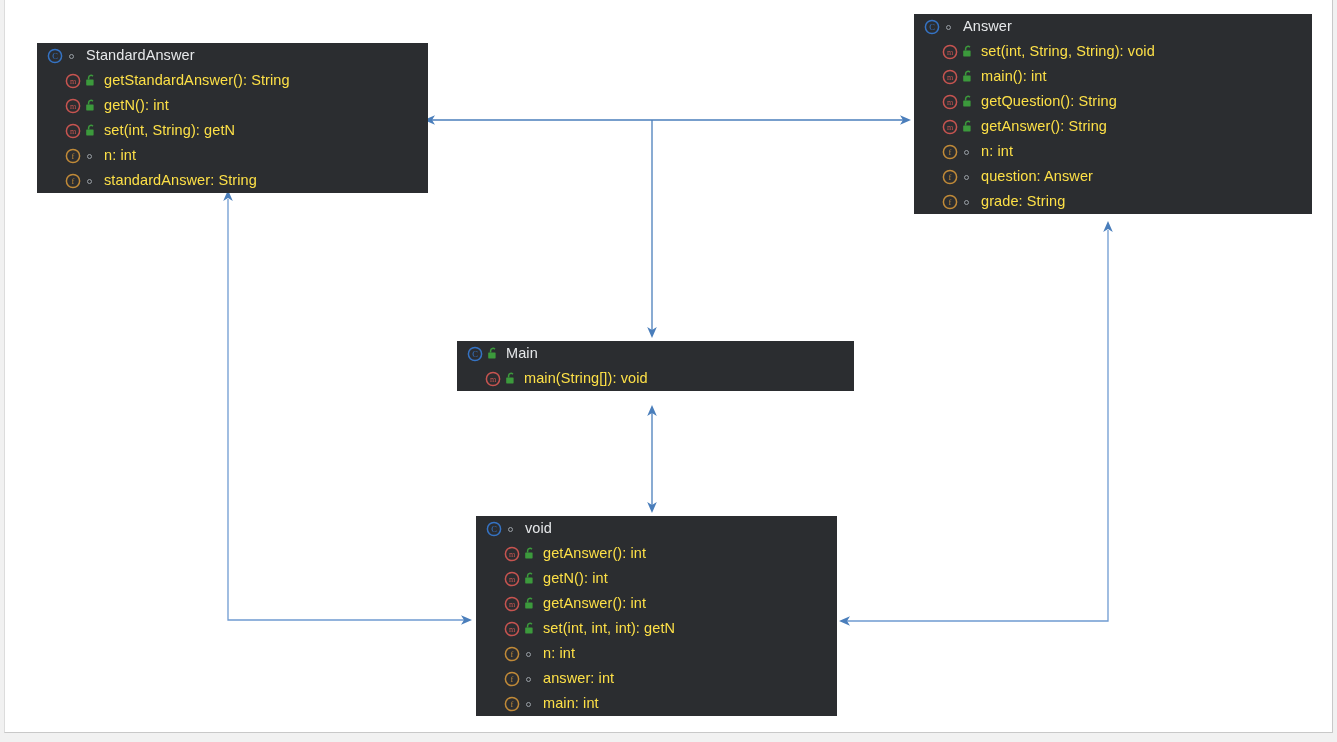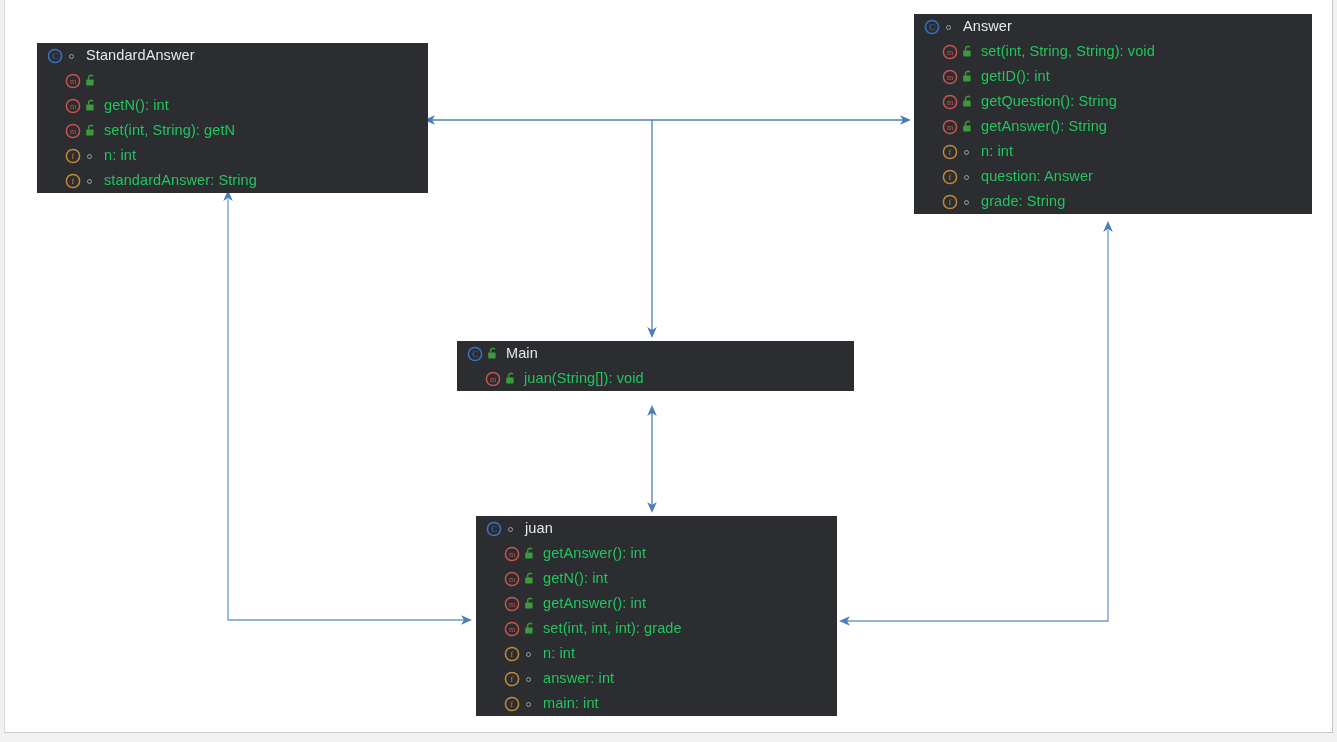--- a/index.html
+++ b/index.html
@@ -53,21 +53,21 @@
     font-size: 14.5px;
     line-height: 25px;
   }
   .uml-row.title-row {
     padding-left: 10px;
   }
   .uml-row.member-row {
     padding-left: 28px;
   }
   .row-label {
-    color: #22c55e;
+    color: #fde047;
     letter-spacing: 0.1px;
   }
   .title-row .row-label {
     color: #e6e8ea;
     text-align: right;
   }
 
   
   .ico {
     flex: 0 0 auto;
@@ -167,20 +167,21 @@
                 <circle cx="8" cy="8" r="6.6" fill="none" stroke="#c75450" stroke-width="1.5"></circle>
                 <text x="8" y="11.2" text-anchor="middle" font-family="Liberation Serif, serif" font-size="8" fill="#c75450">m</text>
               </svg>
             </span>
             <span class="vis">
               <svg width="14" height="16" viewBox="0 0 14 16">
                 <path d="M4.6 6.4 V4.6 a2.4 2.4 0 0 1 4.3 -1.3" fill="none" stroke="#3c9a3c" stroke-width="1.5"></path>
                 <rect x="2.2" y="6.4" width="7.4" height="6" rx="0.6" fill="#3c9a3c"></rect>
               </svg>
             </span>
+            <span class="row-label">getStandardAnswer(): String</span>
           </div>
           <div class="uml-row member-row">
             <span class="ico">
               <svg width="16" height="16" viewBox="0 0 16 16">
                 <circle cx="8" cy="8" r="6.6" fill="none" stroke="#c75450" stroke-width="1.5"></circle>
                 <text x="8" y="11.2" text-anchor="middle" font-family="Liberation Serif, serif" font-size="8" fill="#c75450">m</text>
               </svg>
             </span>
             <span class="vis">
               <svg width="14" height="16" viewBox="0 0 14 16">
@@ -258,21 +259,21 @@
                 <circle cx="8" cy="8" r="6.6" fill="none" stroke="#c75450" stroke-width="1.5"></circle>
                 <text x="8" y="11.2" text-anchor="middle" font-family="Liberation Serif, serif" font-size="8" fill="#c75450">m</text>
               </svg>
             </span>
             <span class="vis">
               <svg width="14" height="16" viewBox="0 0 14 16">
                 <path d="M4.6 6.4 V4.6 a2.4 2.4 0 0 1 4.3 -1.3" fill="none" stroke="#3c9a3c" stroke-width="1.5"></path>
                 <rect x="2.2" y="6.4" width="7.4" height="6" rx="0.6" fill="#3c9a3c"></rect>
               </svg>
             </span>
-            <span class="row-label">getID(): int</span>
+            <span class="row-label">main(): int</span>
           </div>
           <div class="uml-row member-row">
             <span class="ico">
               <svg width="16" height="16" viewBox="0 0 16 16">
                 <circle cx="8" cy="8" r="6.6" fill="none" stroke="#c75450" stroke-width="1.5"></circle>
                 <text x="8" y="11.2" text-anchor="middle" font-family="Liberation Serif, serif" font-size="8" fill="#c75450">m</text>
               </svg>
             </span>
             <span class="vis">
               <svg width="14" height="16" viewBox="0 0 14 16">
@@ -350,33 +351,33 @@
                 <circle cx="8" cy="8" r="6.6" fill="none" stroke="#c75450" stroke-width="1.5"></circle>
                 <text x="8" y="11.2" text-anchor="middle" font-family="Liberation Serif, serif" font-size="8" fill="#c75450">m</text>
               </svg>
             </span>
             <span class="vis">
               <svg width="14" height="16" viewBox="0 0 14 16">
                 <path d="M4.6 6.4 V4.6 a2.4 2.4 0 0 1 4.3 -1.3" fill="none" stroke="#3c9a3c" stroke-width="1.5"></path>
                 <rect x="2.2" y="6.4" width="7.4" height="6" rx="0.6" fill="#3c9a3c"></rect>
               </svg>
             </span>
-            <span class="row-label">juan(String[]): void</span>
+            <span class="row-label">main(String[]): void</span>
           </div>
         </div>
         <div class="uml-class" style="left: 471px; top: 516px; width: 361px;">
           <div class="uml-row title-row">
             <span class="ico">
               <svg width="16" height="16" viewBox="0 0 16 16">
                 <circle cx="8" cy="8" r="6.6" fill="none" stroke="#3573c4" stroke-width="1.5"></circle>
                 <text x="8" y="11.4" text-anchor="middle" font-family="Liberation Serif, serif" font-size="8.5" fill="#3573c4">C</text>
               </svg>
             </span>
             <span class="vis vis-pkg"></span>
-            <span class="row-label">juan</span>
+            <span class="row-label">void</span>
           </div>
           <div class="uml-row member-row">
             <span class="ico">
               <svg width="16" height="16" viewBox="0 0 16 16">
                 <circle cx="8" cy="8" r="6.6" fill="none" stroke="#c75450" stroke-width="1.5"></circle>
                 <text x="8" y="11.2" text-anchor="middle" font-family="Liberation Serif, serif" font-size="8" fill="#c75450">m</text>
               </svg>
             </span>
             <span class="vis">
               <svg width="14" height="16" viewBox="0 0 14 16">
@@ -422,21 +423,21 @@
                 <circle cx="8" cy="8" r="6.6" fill="none" stroke="#c75450" stroke-width="1.5"></circle>
                 <text x="8" y="11.2" text-anchor="middle" font-family="Liberation Serif, serif" font-size="8" fill="#c75450">m</text>
               </svg>
             </span>
             <span class="vis">
               <svg width="14" height="16" viewBox="0 0 14 16">
                 <path d="M4.6 6.4 V4.6 a2.4 2.4 0 0 1 4.3 -1.3" fill="none" stroke="#3c9a3c" stroke-width="1.5"></path>
                 <rect x="2.2" y="6.4" width="7.4" height="6" rx="0.6" fill="#3c9a3c"></rect>
               </svg>
             </span>
-            <span class="row-label">set(int, int, int): grade</span>
+            <span class="row-label">set(int, int, int): getN</span>
           </div>
           <div class="uml-row member-row">
             <span class="ico">
               <svg width="16" height="16" viewBox="0 0 16 16">
                 <circle cx="8" cy="8" r="6.6" fill="none" stroke="#c18a38" stroke-width="1.5"></circle>
                 <text x="8" y="11.3" text-anchor="middle" font-family="Liberation Serif, serif" font-size="8.5" fill="#c18a38">f</text>
               </svg>
             </span>
             <span class="vis vis-pkg"></span>
             <span class="row-label">n: int</span>

